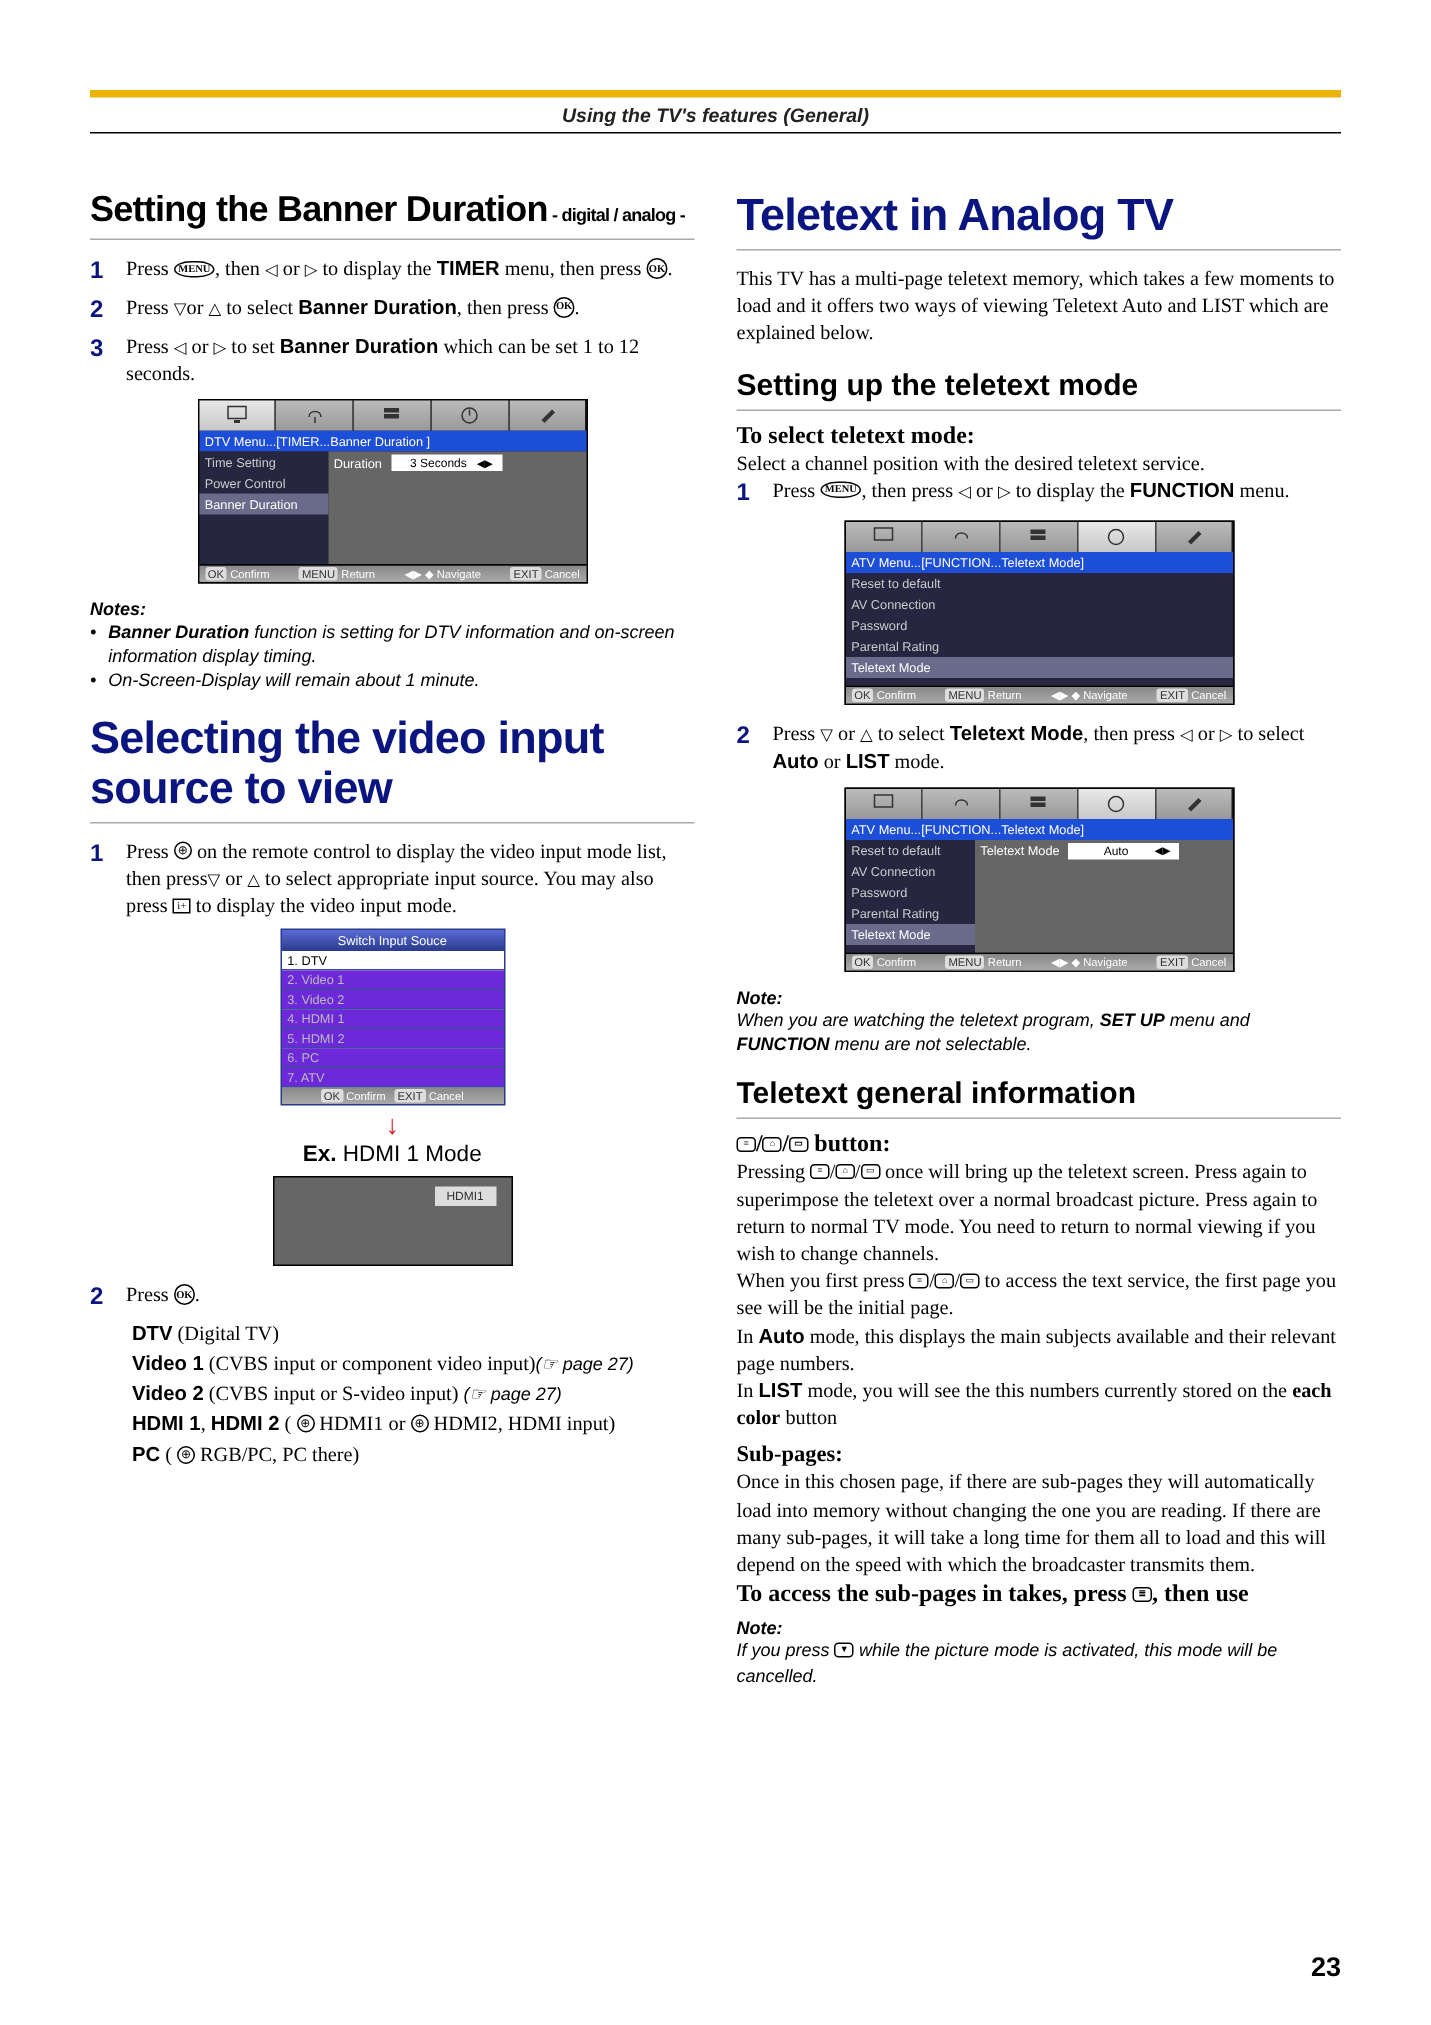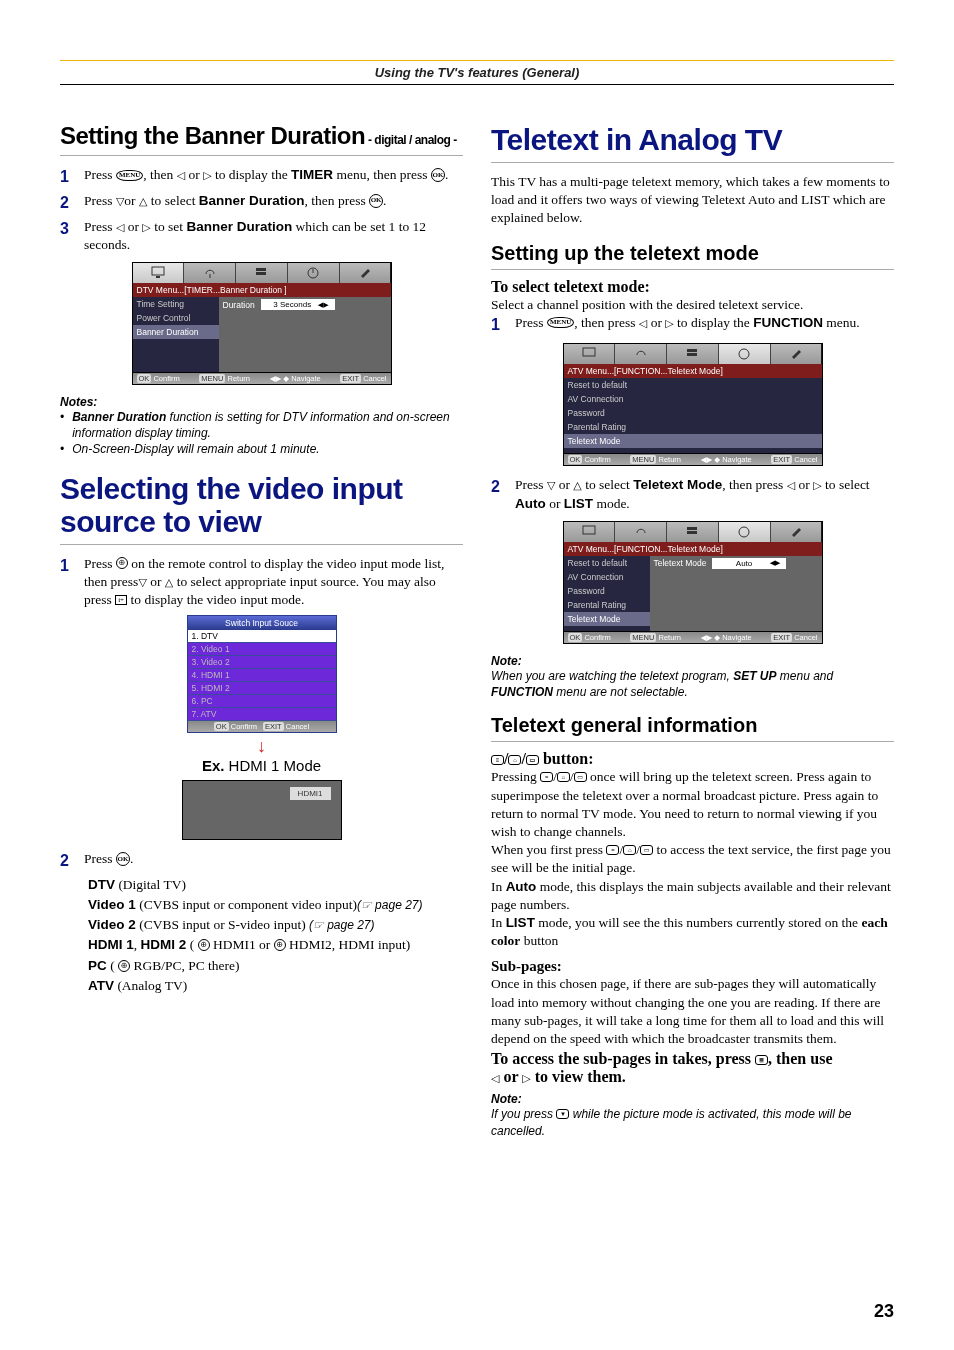--- a/index.html
+++ b/index.html
@@ -10,21 +10,21 @@
     background: #fff;
     color: #000;
     position: relative;
     padding: 60px 60px 40px 60px;
   }
   .header-bar {
     text-align: center;
     font-weight: bold;
     font-style: italic;
     color: #222;
-    border-top: 1px solid #eab308;
+    border-top: 5px solid #eab308;
     border-bottom: 1px solid #000;
     padding: 4px 0;
     font-size: 13px;
     margin-bottom: 24px;
   }
   .cols { display: flex; gap: 28px; justify-content: space-between; }
   .col { flex: 1; min-width: 0; }
   .h1 {
     font-family: Arial, sans-serif;
     font-weight: 900;
@@ -85,21 +85,21 @@
     background: #1a1a1a;
   }
   .menu-tabs { display:flex; }
   .menu-tab {
     flex:1; height:20px; border-right:1px solid #444; position:relative;
     background: linear-gradient(#bbb,#999);
   }
   .menu-tab:last-child { border-right:none; }
   .menu-tab.sel { background: linear-gradient(#e8e8e8,#c8c8c8); }
   .menu-tab svg { position:absolute; top:2px; left:50%; transform:translateX(-50%); }
-  .menu-crumb { background:#7f1d1d; color:#fff; font-size:8.5px; padding:2px 4px; }
+  .menu-crumb { background:#1d4ed8; color:#fff; font-size:8.5px; padding:2px 4px; }
   .menu-body { display:flex; min-height:75px; }
   .menu-side { width:86px; background:#262640; }
   .menu-item { padding:2px 4px; font-size:8.5px; color:#ccc; }
   .menu-item.sel { background:#6a6a8a; color:#fff; }
   .menu-main { flex:1; background:#666; padding:2px 4px; color:#fff; font-size:8.5px; }
   .menu-row { display:flex; align-items:center; gap:6px; }
   .menu-pill {
     background:#fff; color:#000; padding:1px 6px; min-width:74px; text-align:center;
     display:flex; justify-content:space-between; align-items:center; font-size:8px;
   }
@@ -265,21 +265,20 @@
         <span>Press </span><span class="inline-icon ok-oval">OK</span><span>.</span>
       </div>
     </div>
 
     <div class="indent-block">
       <div class="label-line"><span class="bold-sans">DTV</span><span> (Digital TV)</span></div>
       <div class="label-line"><span class="bold-sans">Video 1</span><span> (CVBS input  or component video input)</span><span class="sm-italic">(☞ page 27)</span></div>
       <div class="label-line"><span class="bold-sans">Video 2</span><span> (CVBS input  or S-video input) </span><span class="sm-italic">(☞ page 27)</span></div>
       <div class="label-line"><span class="bold-sans">HDMI 1</span><span>, </span><span class="bold-sans">HDMI 2</span><span> ( </span><span class="inline-icon circ-arrow">⊕</span><span> HDMI1 or  </span><span class="inline-icon circ-arrow">⊕</span><span> HDMI2, HDMI input)</span></div>
       <div class="label-line"><span class="bold-sans">PC</span><span> ( </span><span class="inline-icon circ-arrow">⊕</span><span> RGB/PC, PC there)</span></div>
-      <div class="label-line"><span class="bold-sans">ATV</span><span> (Analog TV)</span></div>
     </div>
 
   </div>
 
   <div class="col">
 
     <div class="h1 h1-large">Teletext in Analog TV</div>
     <div class="body-text">This TV has a multi-page teletext memory, which takes a few moments to load and it offers two ways of viewing Teletext Auto and LIST which are explained below.</div>
 
     <div class="h2">Setting up the teletext mode</div>
@@ -426,23 +425,20 @@
     </div>
     <div class="body-text">
       <span>In </span><span class="bold-sans">LIST</span><span> mode, you will see the this numbers currently stored on the </span><span class="bold-serif">each color</span><span> button</span>
     </div>
 
     <div class="bold-serif" style="margin-top:8px; font-size:15px">Sub-pages:</div>
     <div class="body-text">Once in this chosen page, if there are sub-pages they will automatically load into memory without changing the one you are reading. If there are many sub-pages, it will take a long time for them all to load and this will depend on the speed with which the broadcaster transmits them.</div>
     <div class="bold-serif" style="margin-top:2px">
       <span>To access the sub-pages in takes, press </span><span class="inline-icon round-rect">≣</span><span>, then use</span>
     </div>
-    <div class="bold-serif" style="font-weight:bold">
-      <span style="font-weight:normal" class="tri">◁</span><span> or </span><span style="font-weight:normal" class="tri">▷</span><span> to view them.</span>
-    </div>
 
     <div class="notes-head">Note:</div>
     <div class="note-item" style="display:block">
       <span>If you press </span><span class="inline-icon round-rect" style="font-style:normal">▼</span><span> while the picture mode is activated, this mode will be cancelled.</span>
     </div>
 
   </div>
 </div>
 
 <div class="page-num">23</div>

